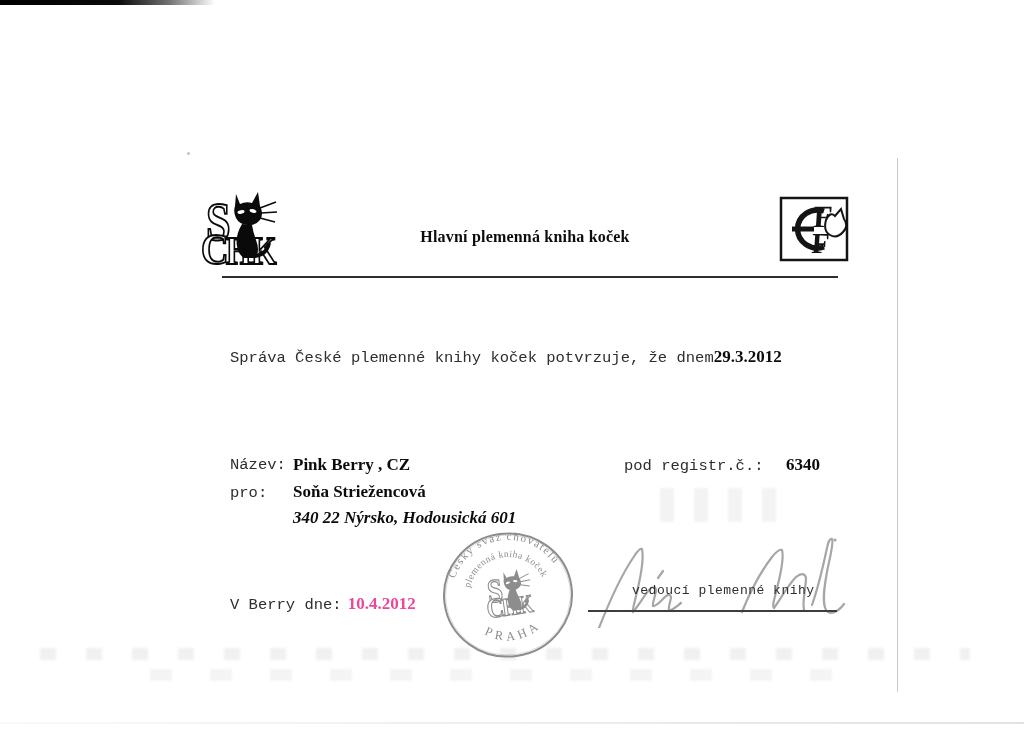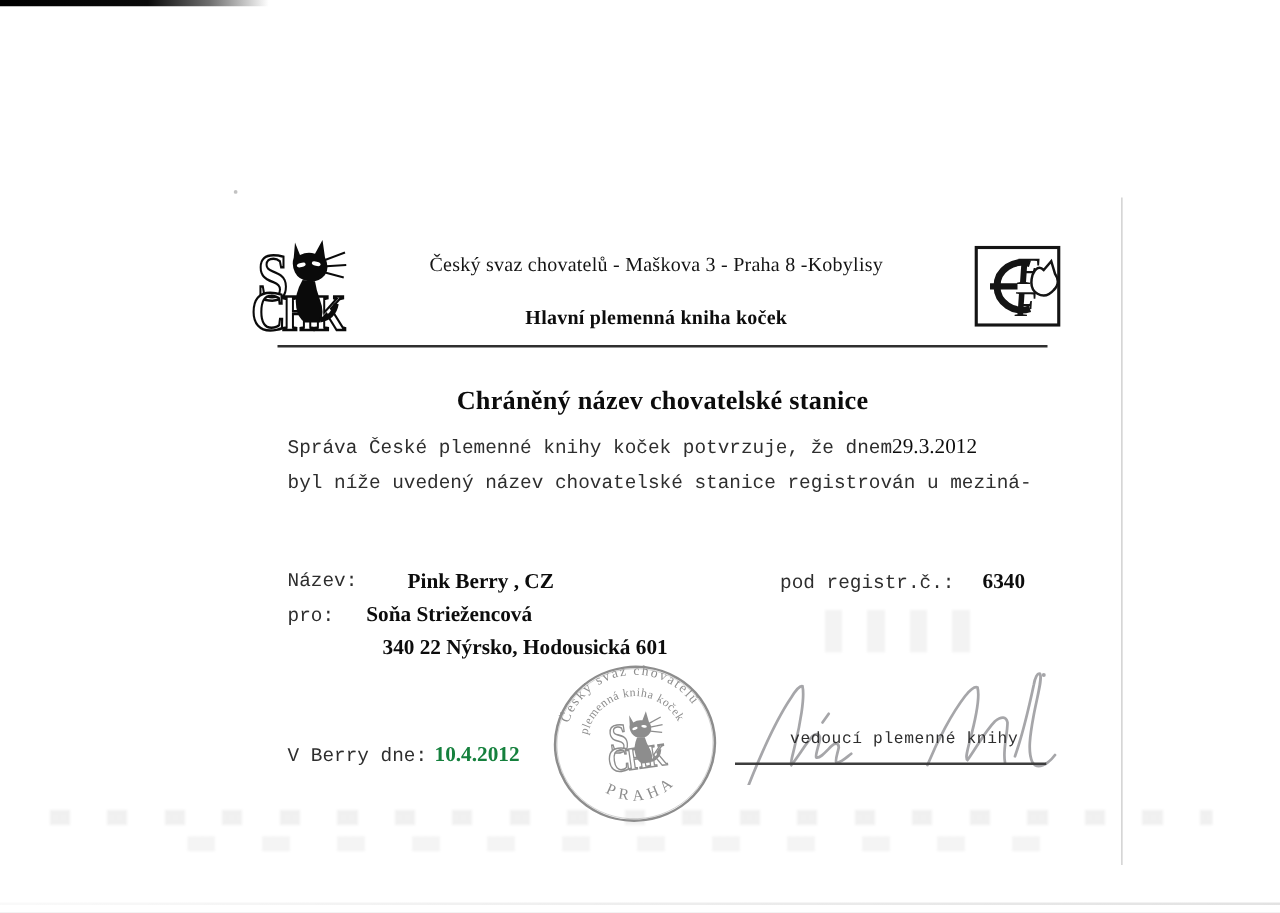--- a/index.html
+++ b/index.html
@@ -29,36 +29,36 @@
   
   .header-text{left:260px;top:204px;width:530px;text-align:center;}
   .org-line{font-size:16px;color:#141414;letter-spacing:.2px;}
   .dept-line{font-size:16px;font-weight:bold;color:#0d0d0d;margin-top:24px;letter-spacing:.2px;}
   .divider{left:222px;top:276px;width:616px;height:2px;background:#2f2f2f;}
   .title{left:222px;top:308px;width:616px;text-align:center;
     font-size:21px;font-weight:bold;color:#0c0c0c;letter-spacing:.2px;}
 
   
   .body-par{left:230px;top:343px;width:620px;font-size:15.5px;line-height:27.5px;}
-  .bold-date{font-family:"Liberation Serif",serif;font-weight:normal;font-size:17px;color:#0c0c0c;}
+  .bold-date{font-family:"Liberation Serif",serif;font-weight:bold;font-size:17px;color:#0c0c0c;}
 
   
   .f-label{font-size:15.5px;}
   .f-value{font-weight:bold;font-size:17px;color:#0c0c0c;}
   .pos-name-label{left:230px;top:456px;}
-  .pos-name-value{left:293px;top:455px;margin-left:33px;}
+  .pos-name-value{left:293px;top:455px;}
   .pos-reg-label{left:624px;top:457px;}
   .pos-reg-value{left:786px;top:455px;}
   .pos-owner-label{left:230px;top:484px;}
   .pos-owner-name{left:293px;top:482px;text-align:right;}
-  .pos-owner-addr{left:306px;top:508px;}
+  .pos-owner-addr{left:293px;top:508px;font-style:italic;}
 
   
   .pos-place-date{left:230px;top:594px;font-size:15.5px;}
-  .issue-date{font-family:"Liberation Serif",serif;font-weight:bold;font-size:17px;color:#15803d;margin-left:6px;}
+  .issue-date{font-family:"Liberation Serif",serif;font-weight:bold;font-size:17px;color:#ec4899;margin-left:6px;}
   .stamp-svg{left:440px;top:529px;transform:rotate(-8deg);color:#8d8d8d;}
   .sig-svg{left:578px;top:528px;}
   .sig-line{left:588px;top:610px;width:249px;height:2px;background:#3d3d3d;}
   .sig-caption{left:632px;top:583px;font-size:13px;letter-spacing:.5px;}
 
   .logo-left{left:198px;top:188px;color:#0a0a0a;}
   .logo-fife{left:779px;top:196px;color:#141414;}
   svg text{font-family:"Liberation Serif",serif;}
 </style>
 </head>
@@ -94,40 +94,37 @@
         <ellipse cx="55" cy="23" rx="3.6" ry="1.7" fill="#ffffff" transform="rotate(14 55 23)"></ellipse>
       </g>
     </defs>
   </svg>
 
   <svg class="abs logo-left" width="80" height="85" viewBox="0 0 80 85">
     <use href="#schk-logo"></use>
   </svg>
 
   <div class="abs header-text">
-    <div class="org-line serif">Český svaz chovatelů - Maškova 3 - Praha 8 -Kobylisy</div>
     <div class="dept-line serif">Hlavní plemenná kniha koček</div>
   </div>
 
   <svg class="abs logo-fife" width="70" height="66" viewBox="0 0 70 66">
     <rect x="2" y="2" width="66" height="62" fill="#ffffff" stroke="currentColor" stroke-width="2.5"></rect>
     <path d="M45,15 A20,19 0 1 0 45,51" fill="none" stroke="currentColor" stroke-width="5.5"></path>
     <line x1="13" y1="33" x2="35" y2="33" stroke="currentColor" stroke-width="5"></line>
     <text x="36" y="31" font-size="31" font-weight="bold" fill="currentColor" transform="skewX(-4)">F</text>
     <text x="36" y="57" font-size="29" font-weight="bold" fill="currentColor" transform="skewX(-4)">F</text>
     <path d="M47,24 q4,-9 9,-4 l6,-7 3,10 q5,7 -1,13 q-6,7 -13,3 q-7,-4 -4,-15 z" fill="#ffffff" stroke="currentColor" stroke-width="2"></path>
   </svg>
 
   <div class="abs divider"></div>
 
-  <div class="abs title serif">Chráněný název chovatelské stanice</div>
 
   <div class="abs body-par mono">
     <div><span>Správa České plemenné knihy koček potvrzuje, že dnem</span><span class="bold-date">29.3.2012</span></div>
-    <div>byl níže uvedený název chovatelské stanice registrován u meziná-</div>
   </div>
 
   <div class="abs mono f-label pos-name-label">Název:</div>
   <div class="abs serif f-value pos-name-value">Pink Berry , CZ</div>
   <div class="abs mono f-label pos-reg-label">pod registr.č.:</div>
   <div class="abs serif f-value pos-reg-value">6340</div>
   <div class="abs mono f-label pos-owner-label">pro:</div>
   <div class="abs serif f-value pos-owner-name">Soňa Striežencová</div>
   <div class="abs serif f-value pos-owner-addr">340 22 Nýrsko, Hodousická 601</div>
 

